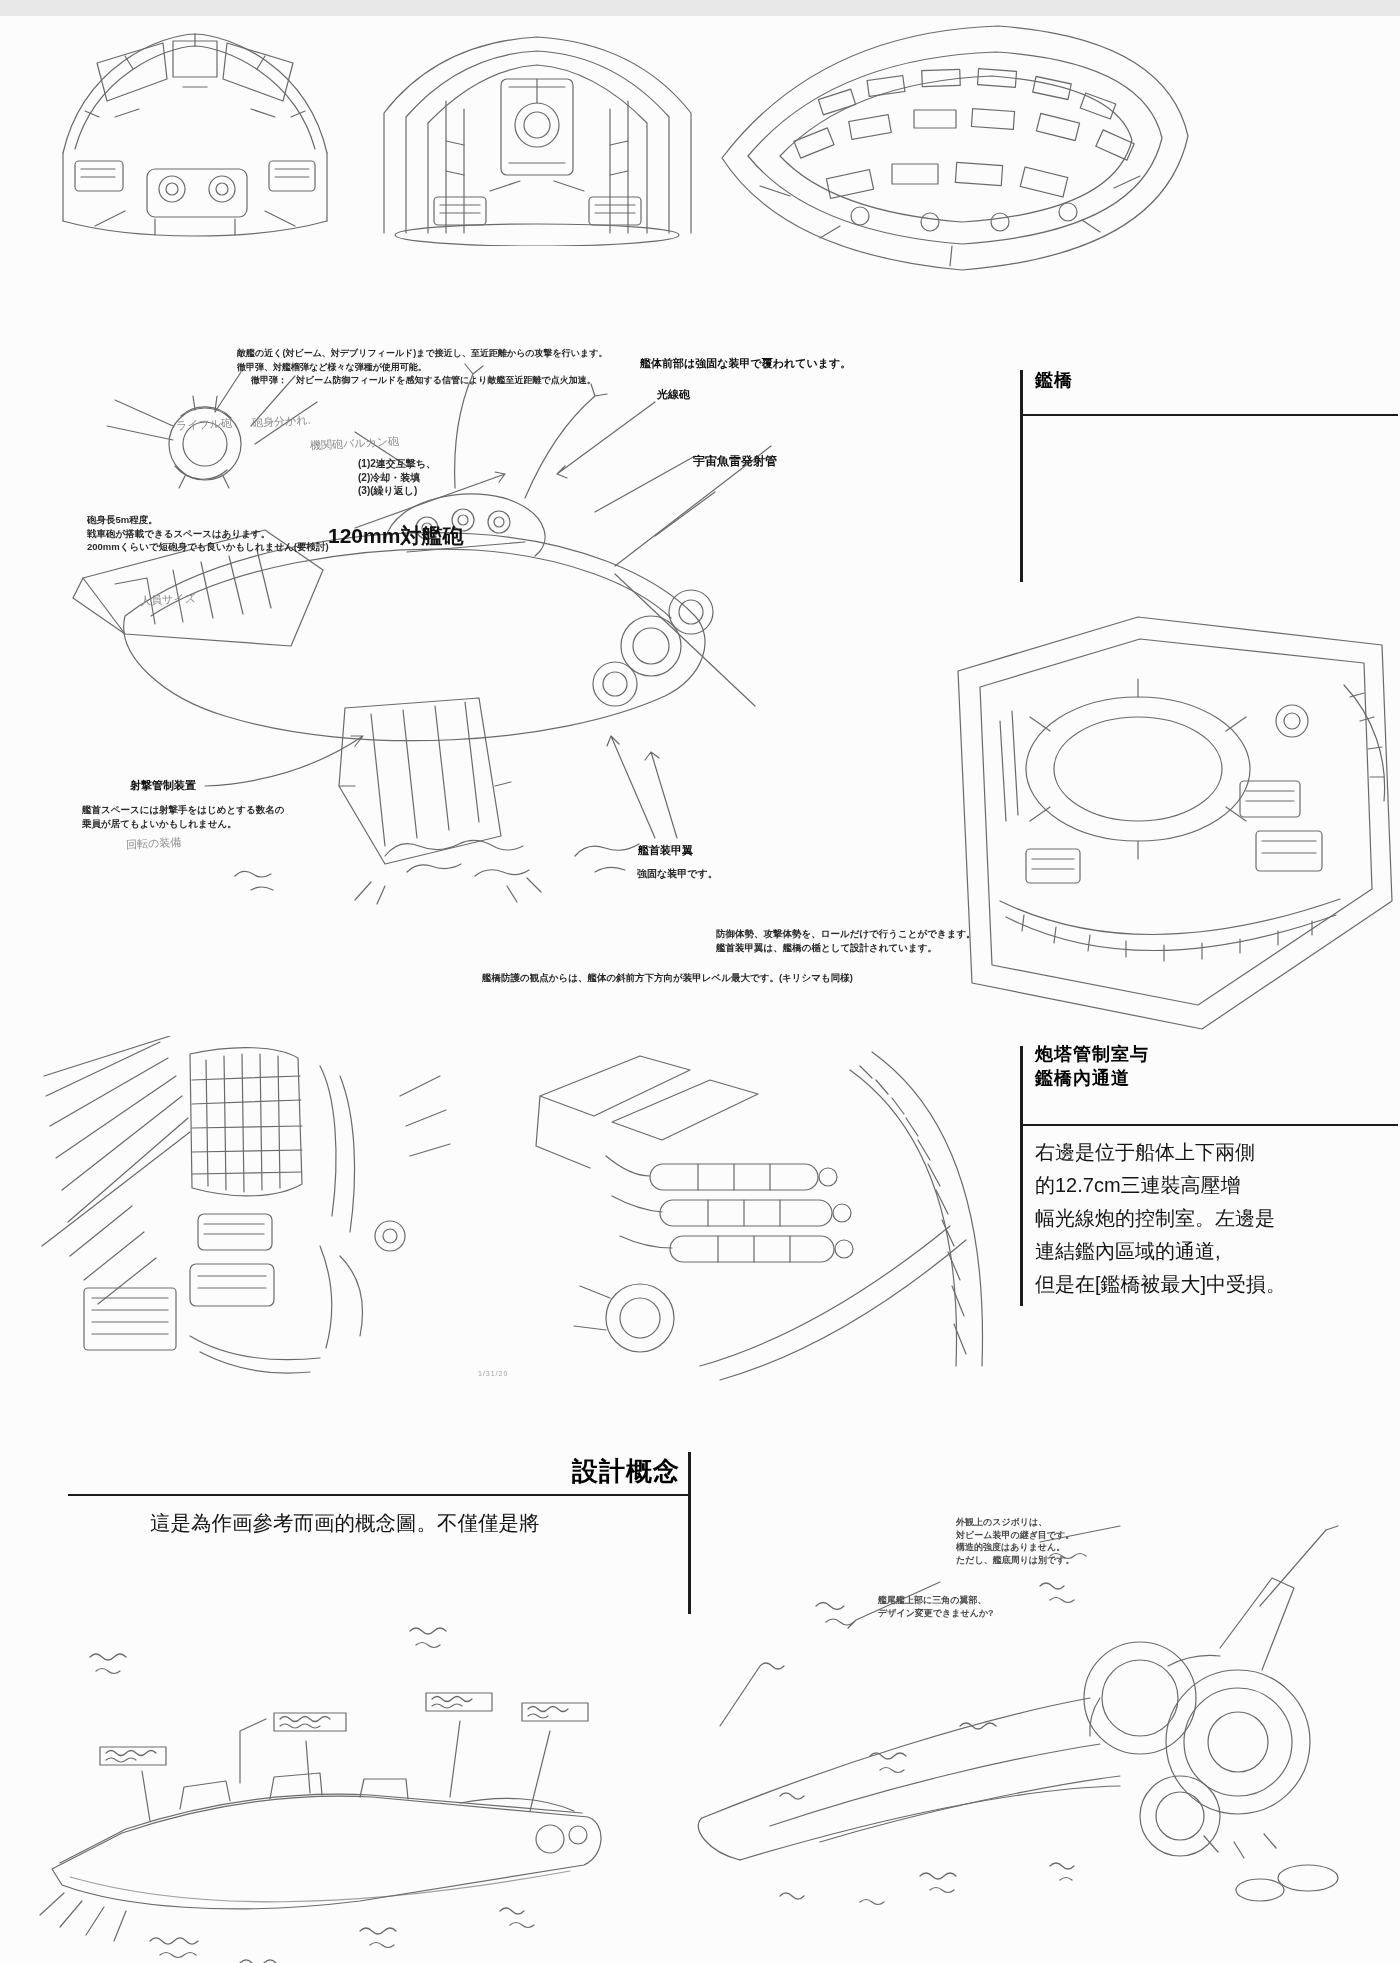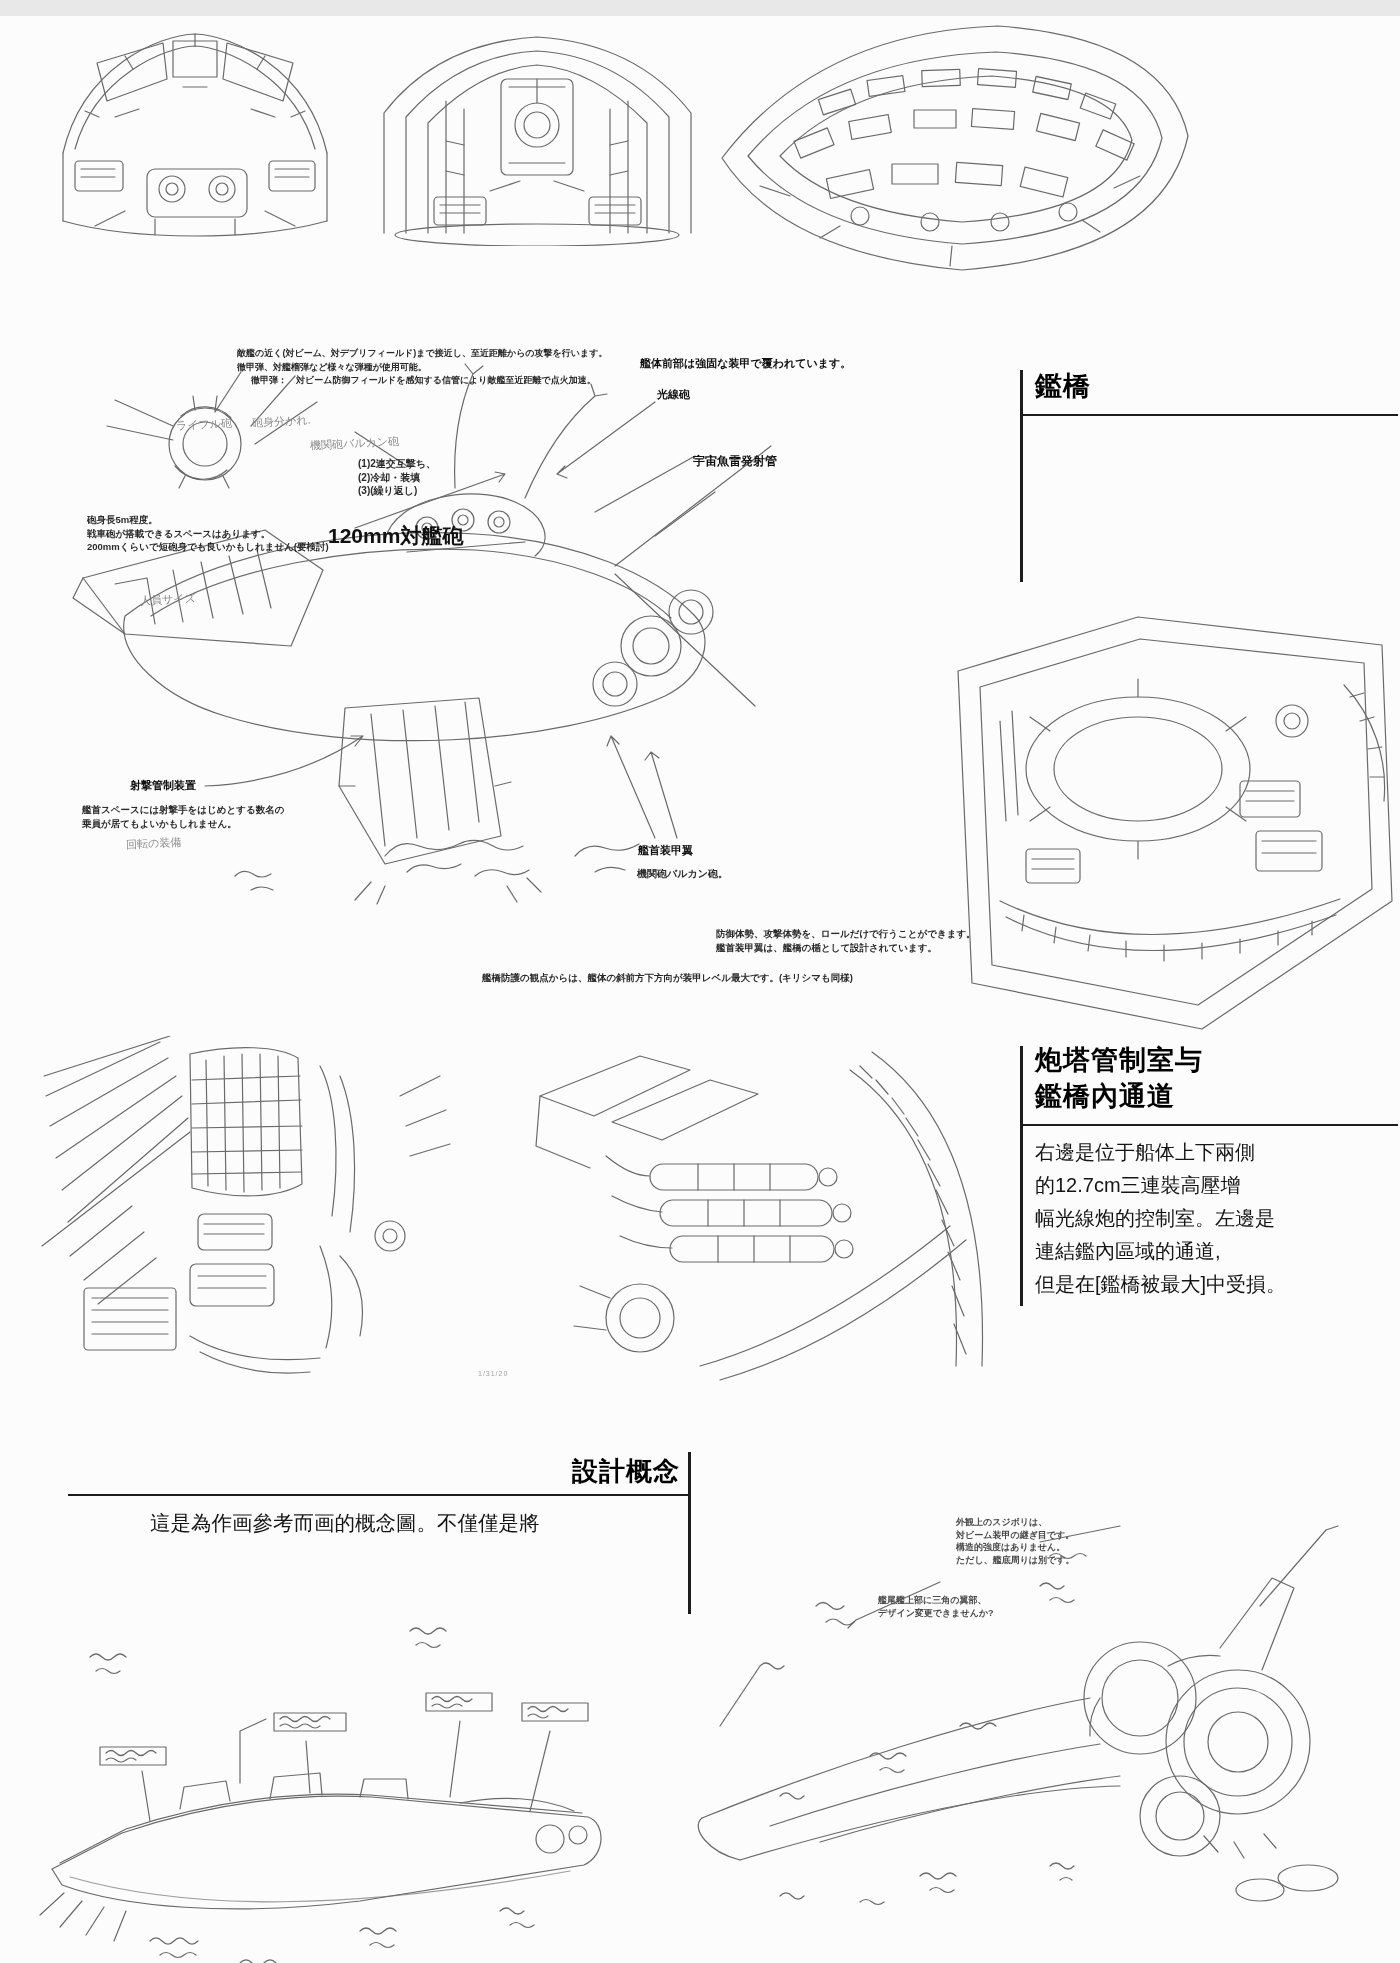--- a/index.html
+++ b/index.html
@@ -7,21 +7,21 @@
     position:relative;width:1400px;height:1963px;margin:16px auto;
     background:#fcfcfc;overflow:hidden;
     font-family:"Liberation Sans", sans-serif;color:#121212;
   }
   .sk{position:absolute;}
   .sk path,.sk line,.sk rect,.sk circle,.sk ellipse,.sk polyline,.sk polygon{
     fill:none;stroke:#6a6a6a;stroke-width:1.2;stroke-linecap:round;stroke-linejoin:round;
   }
   .rule-h{position:absolute;height:2px;background:#1c1c1c;}
   .rule-v{position:absolute;width:3px;background:#1c1c1c;}
-  .sec-title{position:absolute;font-weight:bold;font-size:27px;letter-spacing:1px;color:#000;white-space:nowrap;}
+  .sec-title{position:absolute;font-weight:bold;font-size:18px;letter-spacing:1px;color:#000;white-space:nowrap;}
   .sec-body{position:absolute;font-size:19.5px;line-height:29px;color:#151515;white-space:nowrap;}
   .sec-body2{position:absolute;font-size:20px;line-height:33px;color:#151515;white-space:nowrap;}
   .pnote{position:absolute;font-size:9.5px;font-weight:bold;line-height:13.5px;color:#2a2a2a;white-space:nowrap;}
   .tnote{position:absolute;font-size:9px;font-weight:bold;line-height:12.5px;color:#4a4a4a;white-space:nowrap;}
   .label-md{position:absolute;font-size:11px;font-weight:bold;color:#111;white-space:nowrap;}
   .label-sm{position:absolute;font-size:12px;font-weight:bold;color:#111;white-space:nowrap;font-family:Liberation Mono, monospace;}
   .label-lg{position:absolute;font-size:21px;font-weight:bold;color:#111;white-space:nowrap;}
   .hand{position:absolute;font-size:11px;color:#8b8b8b;white-space:nowrap;transform:rotate(-3deg);}
   .sheetnum{position:absolute;font-size:7px;color:#a2a2a2;letter-spacing:1px;}
 </style>
@@ -175,21 +175,21 @@
   <div class="hand" style="left:176px;top:401px">ライフル砲</div>
   <div class="hand" style="left:252px;top:398px">砲身分かれ.</div>
   <div class="hand" style="left:310px;top:420px">機関砲バルカン砲</div>
   <div class="label-md" style="left:130px;top:762px">射撃管制装置</div>
   <div class="pnote" style="left:82px;top:787px">
     <div>艦首スペースには射撃手をはじめとする数名の</div>
     <div>乗員が居てもよいかもしれません。</div>
   </div>
   <div class="hand" style="left:126px;top:820px">回転の装備</div>
   <div class="label-md" style="left:638px;top:827px">艦首装甲翼</div>
-  <div class="pnote" style="left:637px;top:851px;font-size:10px">機関砲バルカン砲。</div>
+  <div class="pnote" style="left:637px;top:851px;font-size:10px">強固な装甲です。</div>
   <div class="pnote" style="left:716px;top:911px">
     <div>防御体勢、攻撃体勢を、ロールだけで行うことができます。</div>
     <div>艦首装甲翼は、艦橋の楯として設計されています。</div>
   </div>
   <div class="pnote" style="left:482px;top:955px">艦橋防護の観点からは、艦体の斜前方下方向が装甲レベル最大です。(キリシマも同様)</div>
 
   <div class="rule-v" style="left:1020px;top:354px;height:212px"></div>
   <div class="sec-title" style="left:1035px;top:352px">鑑橋</div>
   <div class="rule-h" style="left:1020px;top:398px;width:378px"></div>
 

